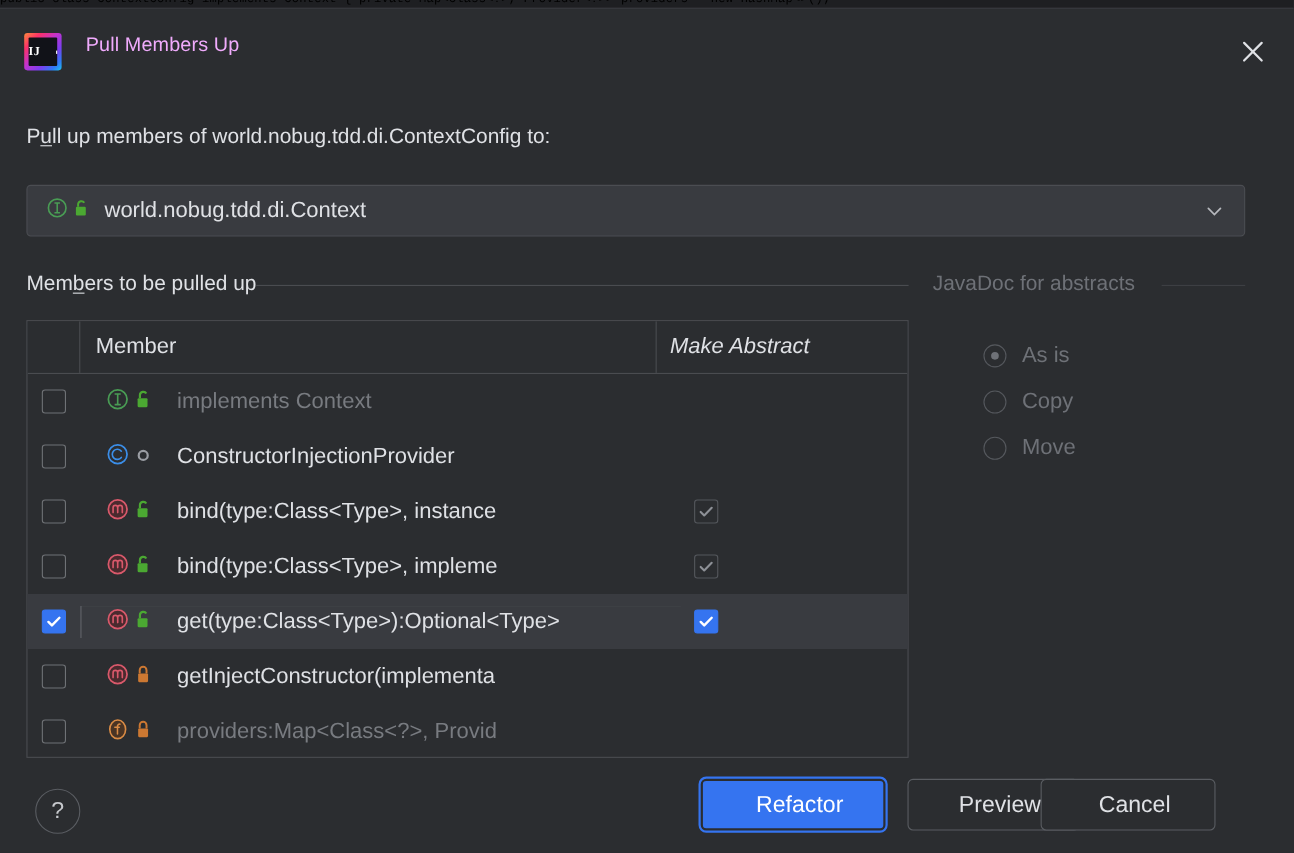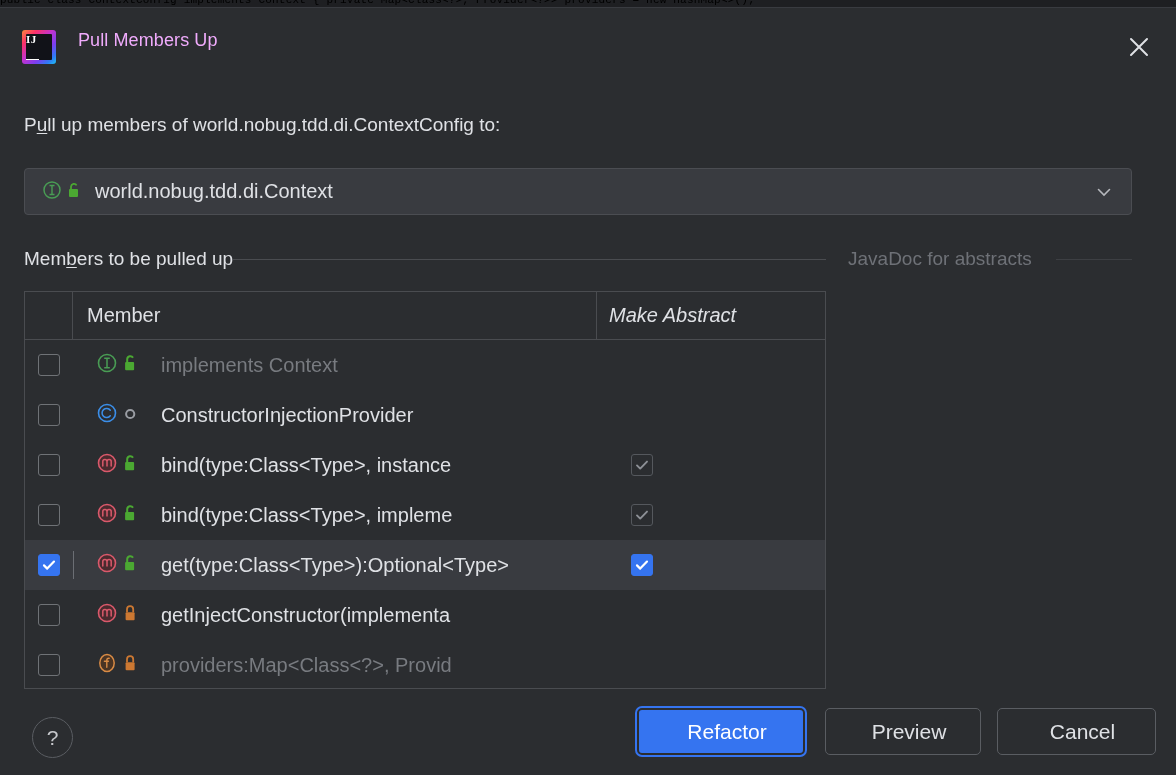--- a/index.html
+++ b/index.html
@@ -35,21 +35,21 @@
     position: absolute; left: 0; top: 0; width: 1176px; height: 72px;
   }
   #ij-logo {
     position: absolute; left: 22px; top: 22px; width: 34px; height: 34px;
     border-radius: 3px;
     background: linear-gradient(135deg,#fe8a3c 0%, #fc3168 22%, #c233cf 46%, #7c3ef0 68%, #2e7bf6 86%, #1fc2f0 100%);
     padding: 4px;
   }
   #ij-logo-inner {
     width: 100%; height: 100%; background: #111218; border-radius: 1px;
-    display: flex; flex-direction: column; justify-content: center;
+    display: flex; align-items: center; justify-content: center;
     gap: 14px;
   }
   #ij-logo-text {
     color: #fff; font-size: 11px; font-weight: 700; letter-spacing: .5px;
     line-height: 1; font-family: "Liberation Serif", serif;
   }
   #ij-logo-bar { width: 13px; height: 3px; background: #fff; }
 
   #dialog-title {
     position: absolute; left: 78px; top: 22px;
@@ -195,21 +195,21 @@
     left: 637px; width: 168px;
     background: #3574f0; color: #ffffff;
     border: 2px solid #2b2d30;
     outline: 2px solid #3574f0;
   }
   #btn-preview {
     left: 825px; width: 156px;
     background: #2b2d30; color: #dfe1e5; border: 1px solid #5a5d62;
   }
   #btn-cancel {
-    left: 997px; width: 159px;
+    left: 946px; width: 159px;
     background: #2b2d30; color: #dfe1e5; border: 1px solid #5a5d62;
   }
 </style>
 </head>
 <body>
 
 <div id="editor-sliver">
   <span>public class ContextConfig implements Context {   private Map&lt;Class&lt;?&gt;, Provider&lt;?&gt;&gt; providers = new HashMap&lt;&gt;();</span>
 </div>
 
@@ -424,19 +424,35 @@
         <rect x="3.6" y="9.2" width="9" height="8" rx="1" fill="#cc7832"></rect>
       </svg></span>
             </span>
             <span class="member-text disabled">providers:Map&lt;Class&lt;?&gt;, Provid</span>
           </div>
           <div class="cell-abstract"></div>
         </div>
       </div>
   </div>
 
+  <div id="javadoc-group">
+      <div class="radio-row">
+        <span class="radio">
+          <span class="dot"></span>
+        </span>
+        <span class="radio-label">As is</span>
+      </div>
+      <div class="radio-row">
+        <span class="radio"></span>
+        <span class="radio-label">Copy</span>
+      </div>
+      <div class="radio-row">
+        <span class="radio"></span>
+        <span class="radio-label">Move</span>
+      </div>
+    </div>
 
   <div id="help-btn">?</div>
   <div class="dlg-btn" id="btn-refactor">Refactor</div>
   <div class="dlg-btn" id="btn-preview">Preview</div>
   <div class="dlg-btn" id="btn-cancel">Cancel</div>
 
 </div>
 
 </body></html>

